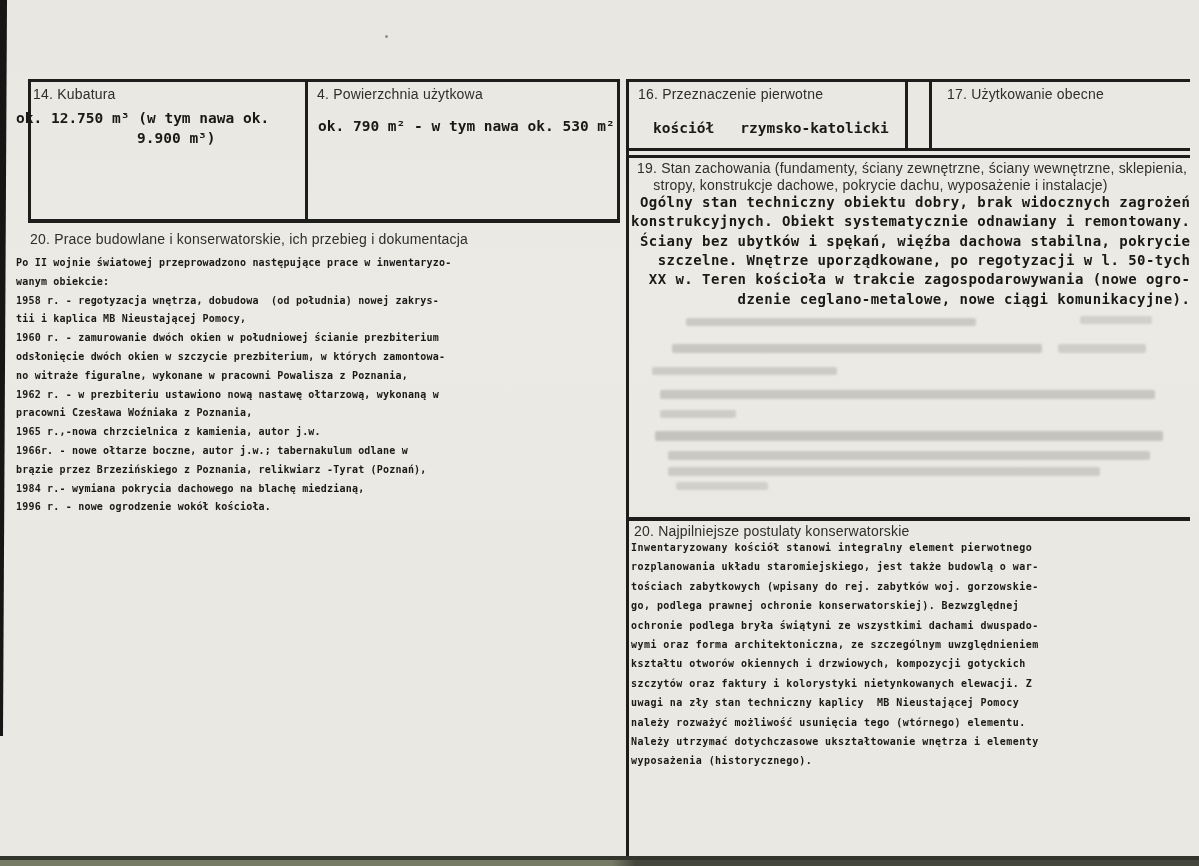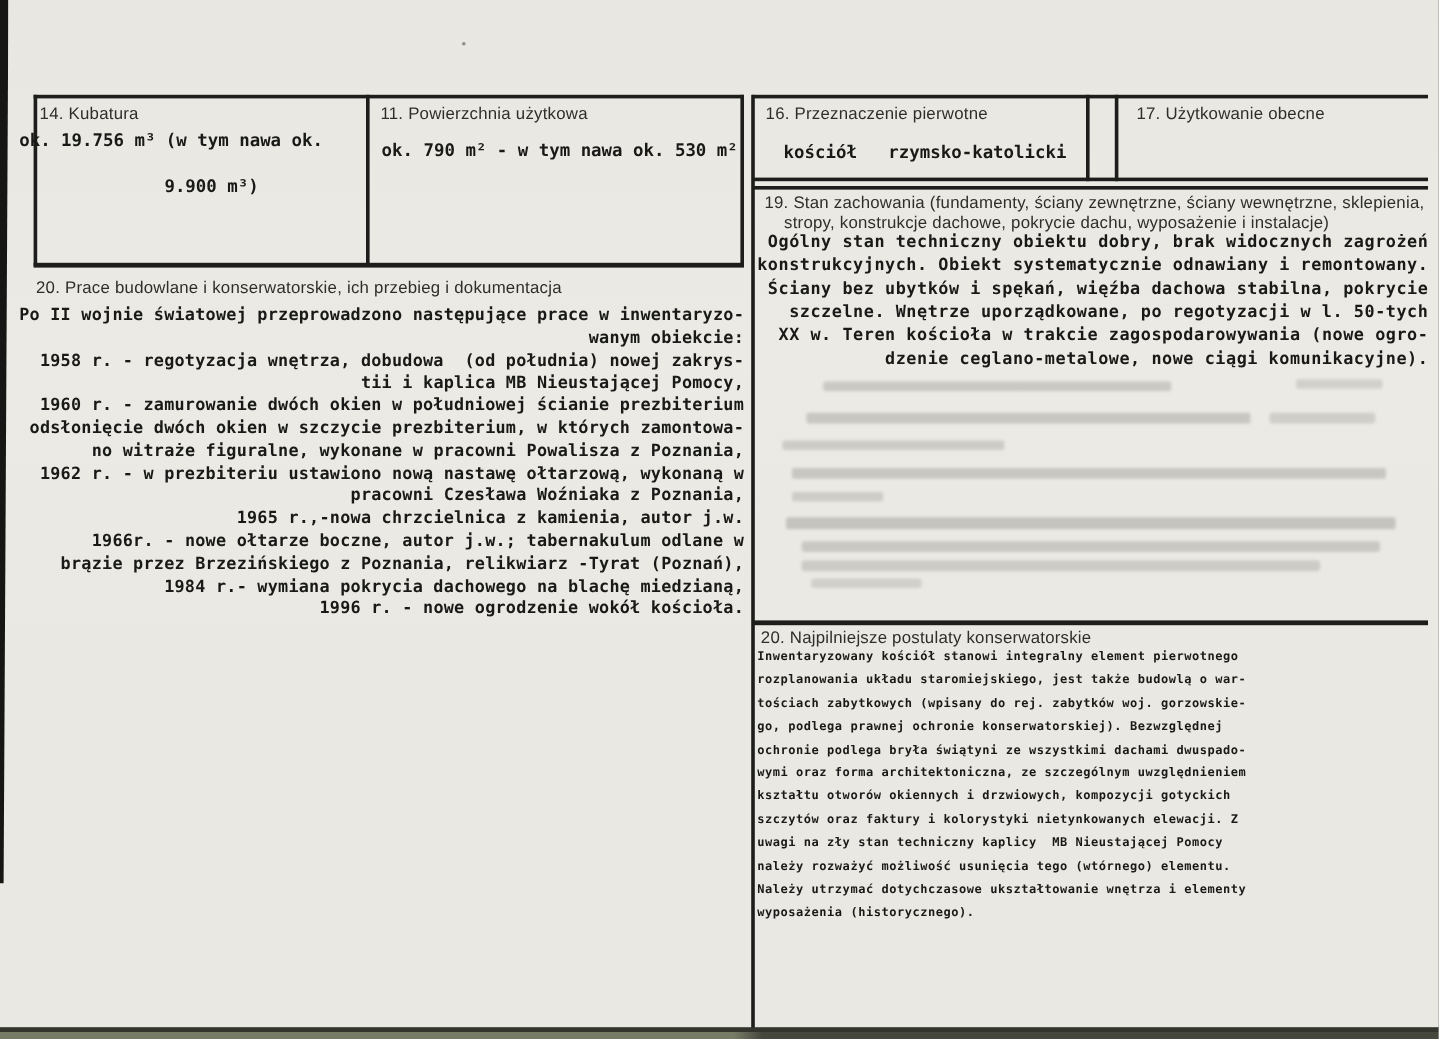--- a/index.html
+++ b/index.html
@@ -35,21 +35,21 @@
     white-space:pre;
   }
   .typed{
     position:absolute;
     font-family:"DejaVu Sans Mono","Liberation Mono",monospace;
     font-weight:bold;
     color:#191917;
     white-space:pre;
   }
   .typed-val{font-size:14.5px;line-height:20px;}
-  .typed-body-left{font-size:14px;line-height:18.8px;letter-spacing:.2px;text-align:right;}
+  .typed-body-left{font-size:10px;line-height:18.8px;letter-spacing:.2px;}
   .typed-body-right{font-size:14px;line-height:19.35px;letter-spacing:.45px;}
   .typed-body-20{font-size:10px;line-height:19.4px;letter-spacing:.45px;}
   .ghost{
     position:absolute;background:#6f6f68;filter:blur(1.3px);border-radius:2px;
   }
 </style>
 </head>
 <body>
 
 <div class="page">
@@ -70,24 +70,24 @@
 
   <div class="vl" style="left:905px;top:79px;width:3px;height:72px;"></div>
   <div class="vl" style="left:929px;top:79px;width:3px;height:72px;"></div>
 
   <div class="hl" style="left:627px;top:148px;width:563px;height:3px;"></div>
   <div class="hl" style="left:627px;top:155px;width:563px;height:3px;"></div>
 
   <div class="hl" style="left:627px;top:517px;width:563px;height:4px;"></div>
 
   <div class="flabel" style="left:33px;top:86px;">14. Kubatura</div>
-  <div class="typed typed-val" style="left:16px;top:108px;">ok. 19.756 m³ (w tym nawa ok.</div>
-  <div class="typed typed-val" style="left:137px;top:146px;">9.900 m³)</div>
+  <div class="typed typed-val" style="left:16px;top:108px;">ok. 12.750 m³ (w tym nawa ok.</div>
+  <div class="typed typed-val" style="left:137px;top:128px;">9.900 m³)</div>
 
-  <div class="flabel" style="left:317px;top:86px;">11. Powierzchnia użytkowa</div>
+  <div class="flabel" style="left:317px;top:86px;">4. Powierzchnia użytkowa</div>
   <div class="typed typed-val" style="left:318px;top:116px;text-align:right;">ok. 790 m² - w tym nawa ok. 530 m²</div>
 
   <div class="flabel" style="left:638px;top:86px;">16. Przeznaczenie pierwotne</div>
   <div class="typed typed-val" style="left:653px;top:118px;">kościół   rzymsko-katolicki</div>
 
   <div class="flabel" style="left:947px;top:86px;">17. Użytkowanie obecne</div>
 
   <div class="flabel" style="left:30px;top:231px;">20. Prace budowlane i konserwatorskie, ich przebieg i dokumentacja</div>
   <div class="typed typed-body-left" style="left:16px;top:254px;">Po II wojnie światowej przeprowadzono następujące prace w inwentaryzo-
 wanym obiekcie:

